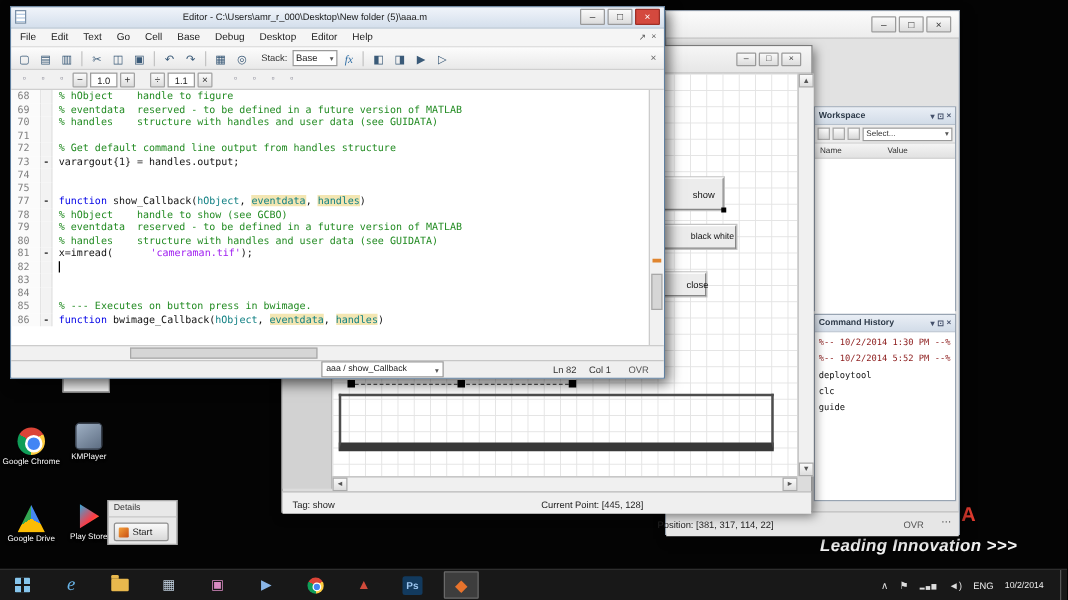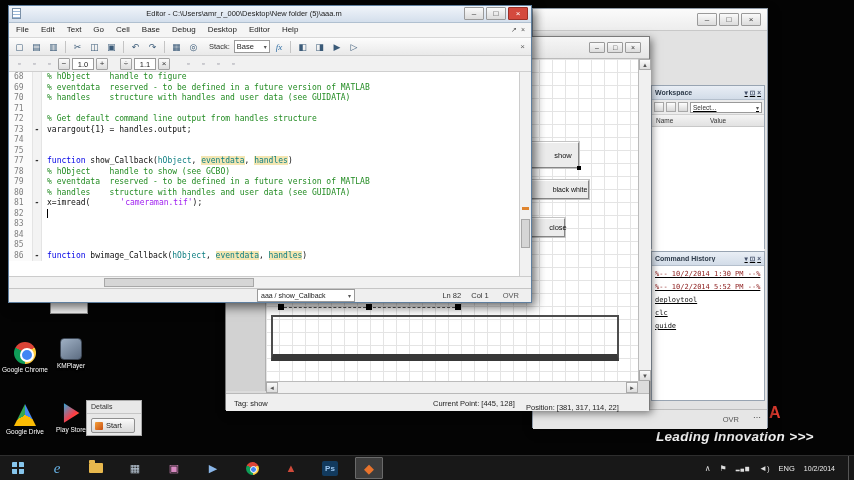--- a/index.html
+++ b/index.html
@@ -31,21 +31,21 @@
   
   #main-right{position:absolute;left:532px;top:8px;width:236px;height:420px;background:#e2e2e2;
               border:1px solid #8f9aa8;box-shadow:2px 3px 8px rgba(0,0,0,.5);}
   .mr-title{position:absolute;left:0;top:0;right:0;height:22px;background:linear-gradient(#fbfbfb,#ededed);
             border-bottom:1px solid #c8c8c8;display:flex;align-items:center;justify-content:flex-end;padding-right:6px;}
   .winbtns{display:flex;gap:2px;}
   .wbtn{width:20px;height:13px;font-size:8px;line-height:12px;text-align:center;color:#333;
         background:linear-gradient(#fafafa,#dcdcdc);border:1px solid #9a9a9a;border-radius:1px;}
   .wbtn.close{background:var(--closered);color:#fff;border-color:#9c2f27;}
   .winbtns.small .wbtn{width:16px;height:11px;font-size:7px;line-height:10px;}
-  .panel{position:absolute;left:118px;width:114px;background:#fff;border:1px solid #98a4b2;text-decoration:underline;}
+  .panel{position:absolute;left:118px;width:114px;background:#fff;border:1px solid #98a4b2;}
   #workspace{top:76px;height:164px;}
   #cmdhistory{top:242px;height:150px;}
   .p-title{height:14px;background:linear-gradient(#e9eef5,#d2dce8);border-bottom:1px solid #b4bfcc;
            display:flex;align-items:center;font-size:7px;font-weight:bold;color:#2e3b4a;padding:0 3px;}
   .p-title .pt-text{flex:1;white-space:nowrap;overflow:hidden;}
   .p-ico{font-size:6.5px;color:#44506a;margin-left:2px;}
   .ws-toolbar{height:15px;background:#ececec;border-bottom:1px solid #d0d0d0;display:flex;align-items:center;gap:2px;padding:0 2px;}
   .ws-chip{width:10px;height:10px;background:linear-gradient(#fdfdfd,#d8d8d8);border:1px solid #a8a8a8;}
   .wsel{flex:1;height:11px;background:#fff;border:1px solid #9a9a9a;font-size:6.5px;color:#333;
         display:flex;align-items:center;padding:0 2px;}
@@ -100,21 +100,21 @@
   .g-vscroll{position:absolute;left:412px;top:22px;width:13px;height:322px;background:#f0f0f0;border-left:1px solid #bbb;}
   .g-hscroll{position:absolute;left:40px;top:344px;width:372px;height:12px;background:#f0f0f0;border-top:1px solid #bbb;}
   .sarrow{position:absolute;font-size:6px;color:#555;width:12px;height:11px;text-align:center;line-height:11px;
           background:linear-gradient(#fbfbfb,#ddd);border:1px solid #aaa;}
   .g-vscroll .up{left:0;top:0;}.g-vscroll .down{left:0;bottom:0;}
   .g-hscroll .left{left:0;top:0;}.g-hscroll .right{right:0;top:0;}
   .g-status{position:absolute;left:0;top:356px;right:0;height:18px;background:#efefef;border-top:1px solid #b9b9b9;
             font-size:7.5px;color:#222;}
   .g-status .tag{position:absolute;left:8px;top:5px;}
   .g-status .cp{position:absolute;left:207px;top:5px;}
-  .g-status .pos{position:absolute;left:300px;top:9px;}
+  .g-status .pos{position:absolute;left:300px;top:21px;}
 
   
   #editor{position:absolute;left:8px;top:5px;width:524px;height:298px;background:#f2f2f2;
           border:1px solid #5f7f9f;box-shadow:3px 4px 10px rgba(0,0,0,.6);display:flex;flex-direction:column;}
   .e-title{height:17px;background:linear-gradient(#f0f4fa,#d4dfec);border-bottom:1px solid #b0c0d0;
            display:flex;align-items:center;padding:0 3px;}
   .e-doc-icon{width:9px;height:11px;background:#fff;border:1px solid #7a90a8;margin-right:3px;
      background-image:linear-gradient(#9ab8d8 1px,transparent 1px);background-size:100% 3px;background-position:0 2px;}
   .e-title-text{flex:1;text-align:center;font-size:7.5px;color:#1a1a1a;white-space:nowrap;overflow:hidden;}
   .e-menu{height:15px;background:#f5f5f5;border-bottom:1px solid #d8d8d8;display:flex;align-items:center;padding:0 2px;}
@@ -499,20 +499,21 @@
             <span class="ct"></span>
           </div>
           <div class="cl">
             <span class="ln">84</span>
             <span class="bp"></span>
             <span class="ct"></span>
           </div>
           <div class="cl">
             <span class="ln">85</span>
             <span class="bp"></span>
+            <span class="ct"><span class="sg c">% --- Executes on button press in bwimage.</span></span>
           </div>
           <div class="cl">
             <span class="ln">86</span>
             <span class="bp">-</span>
             <span class="ct"><span class="sg k">function </span><span class="sg p">bwimage_Callback(</span><span class="sg a">hObject</span><span class="sg p">, </span><span class="sg h">eventdata</span><span class="sg p">, </span><span class="sg h">handles</span><span class="sg p">)</span></span>
           </div>
         </div>
       <div class="e-vscroll">
         <span class="mark"></span>
         <span class="thumb"></span>

